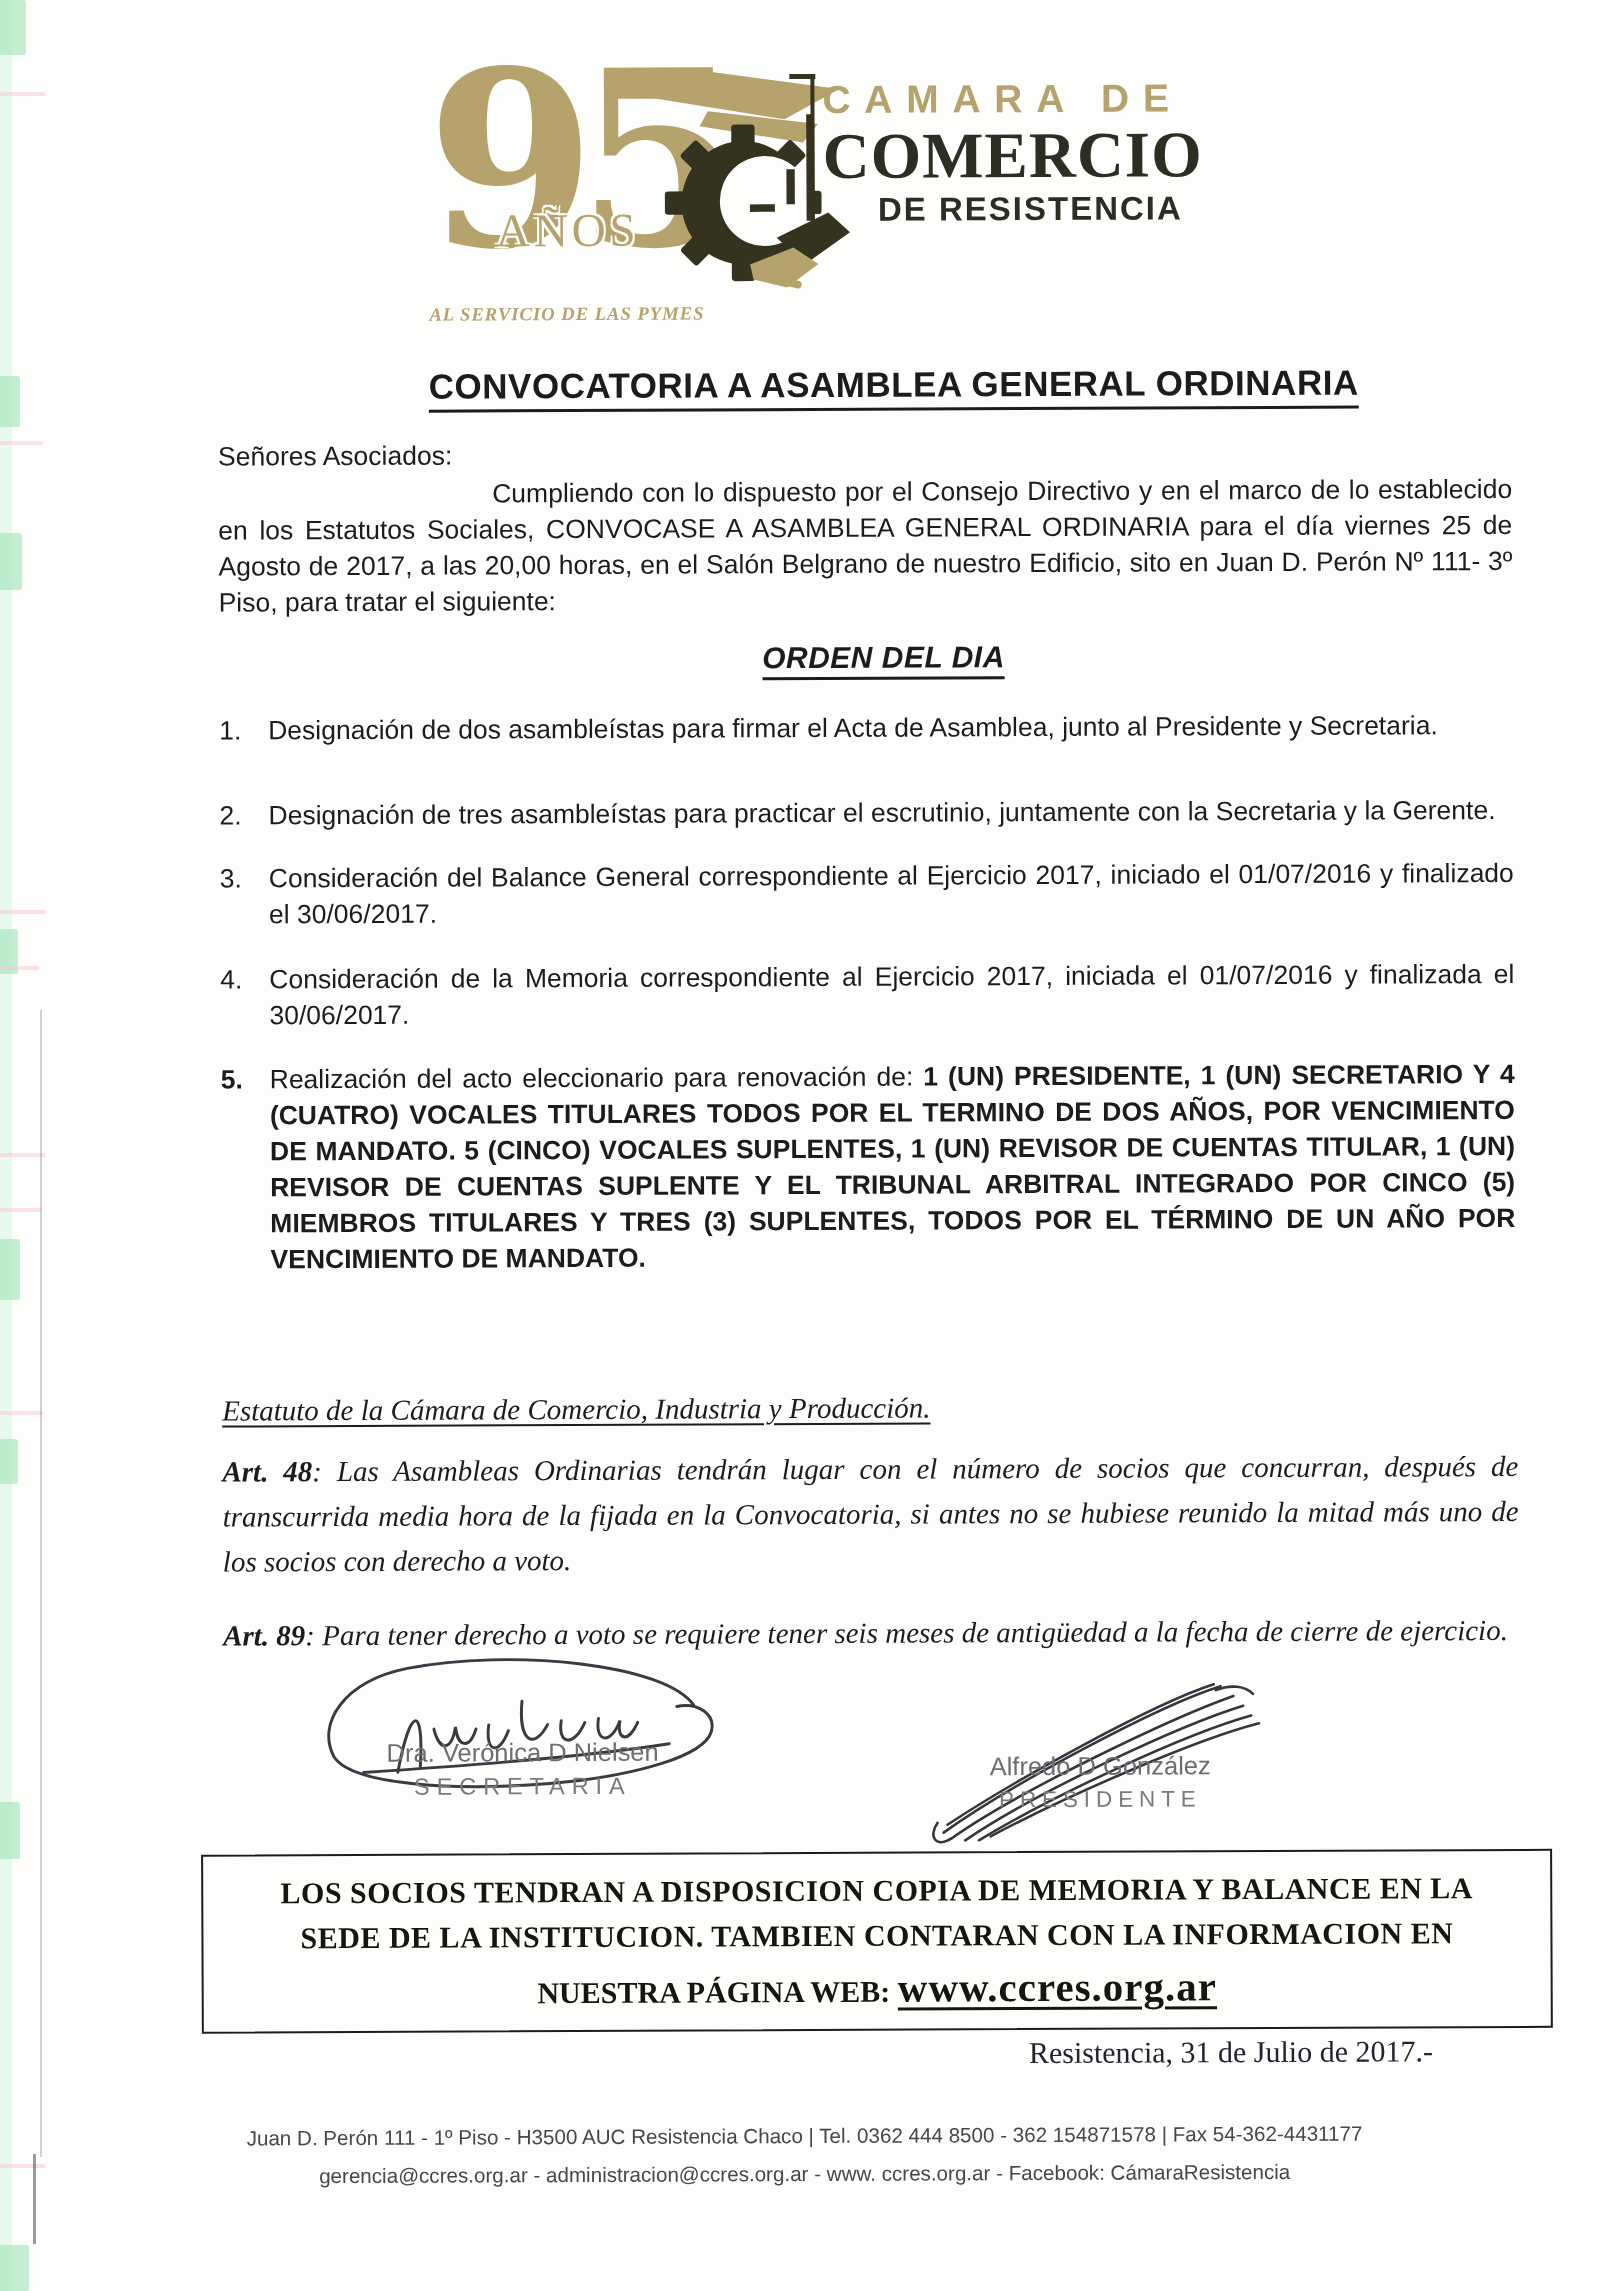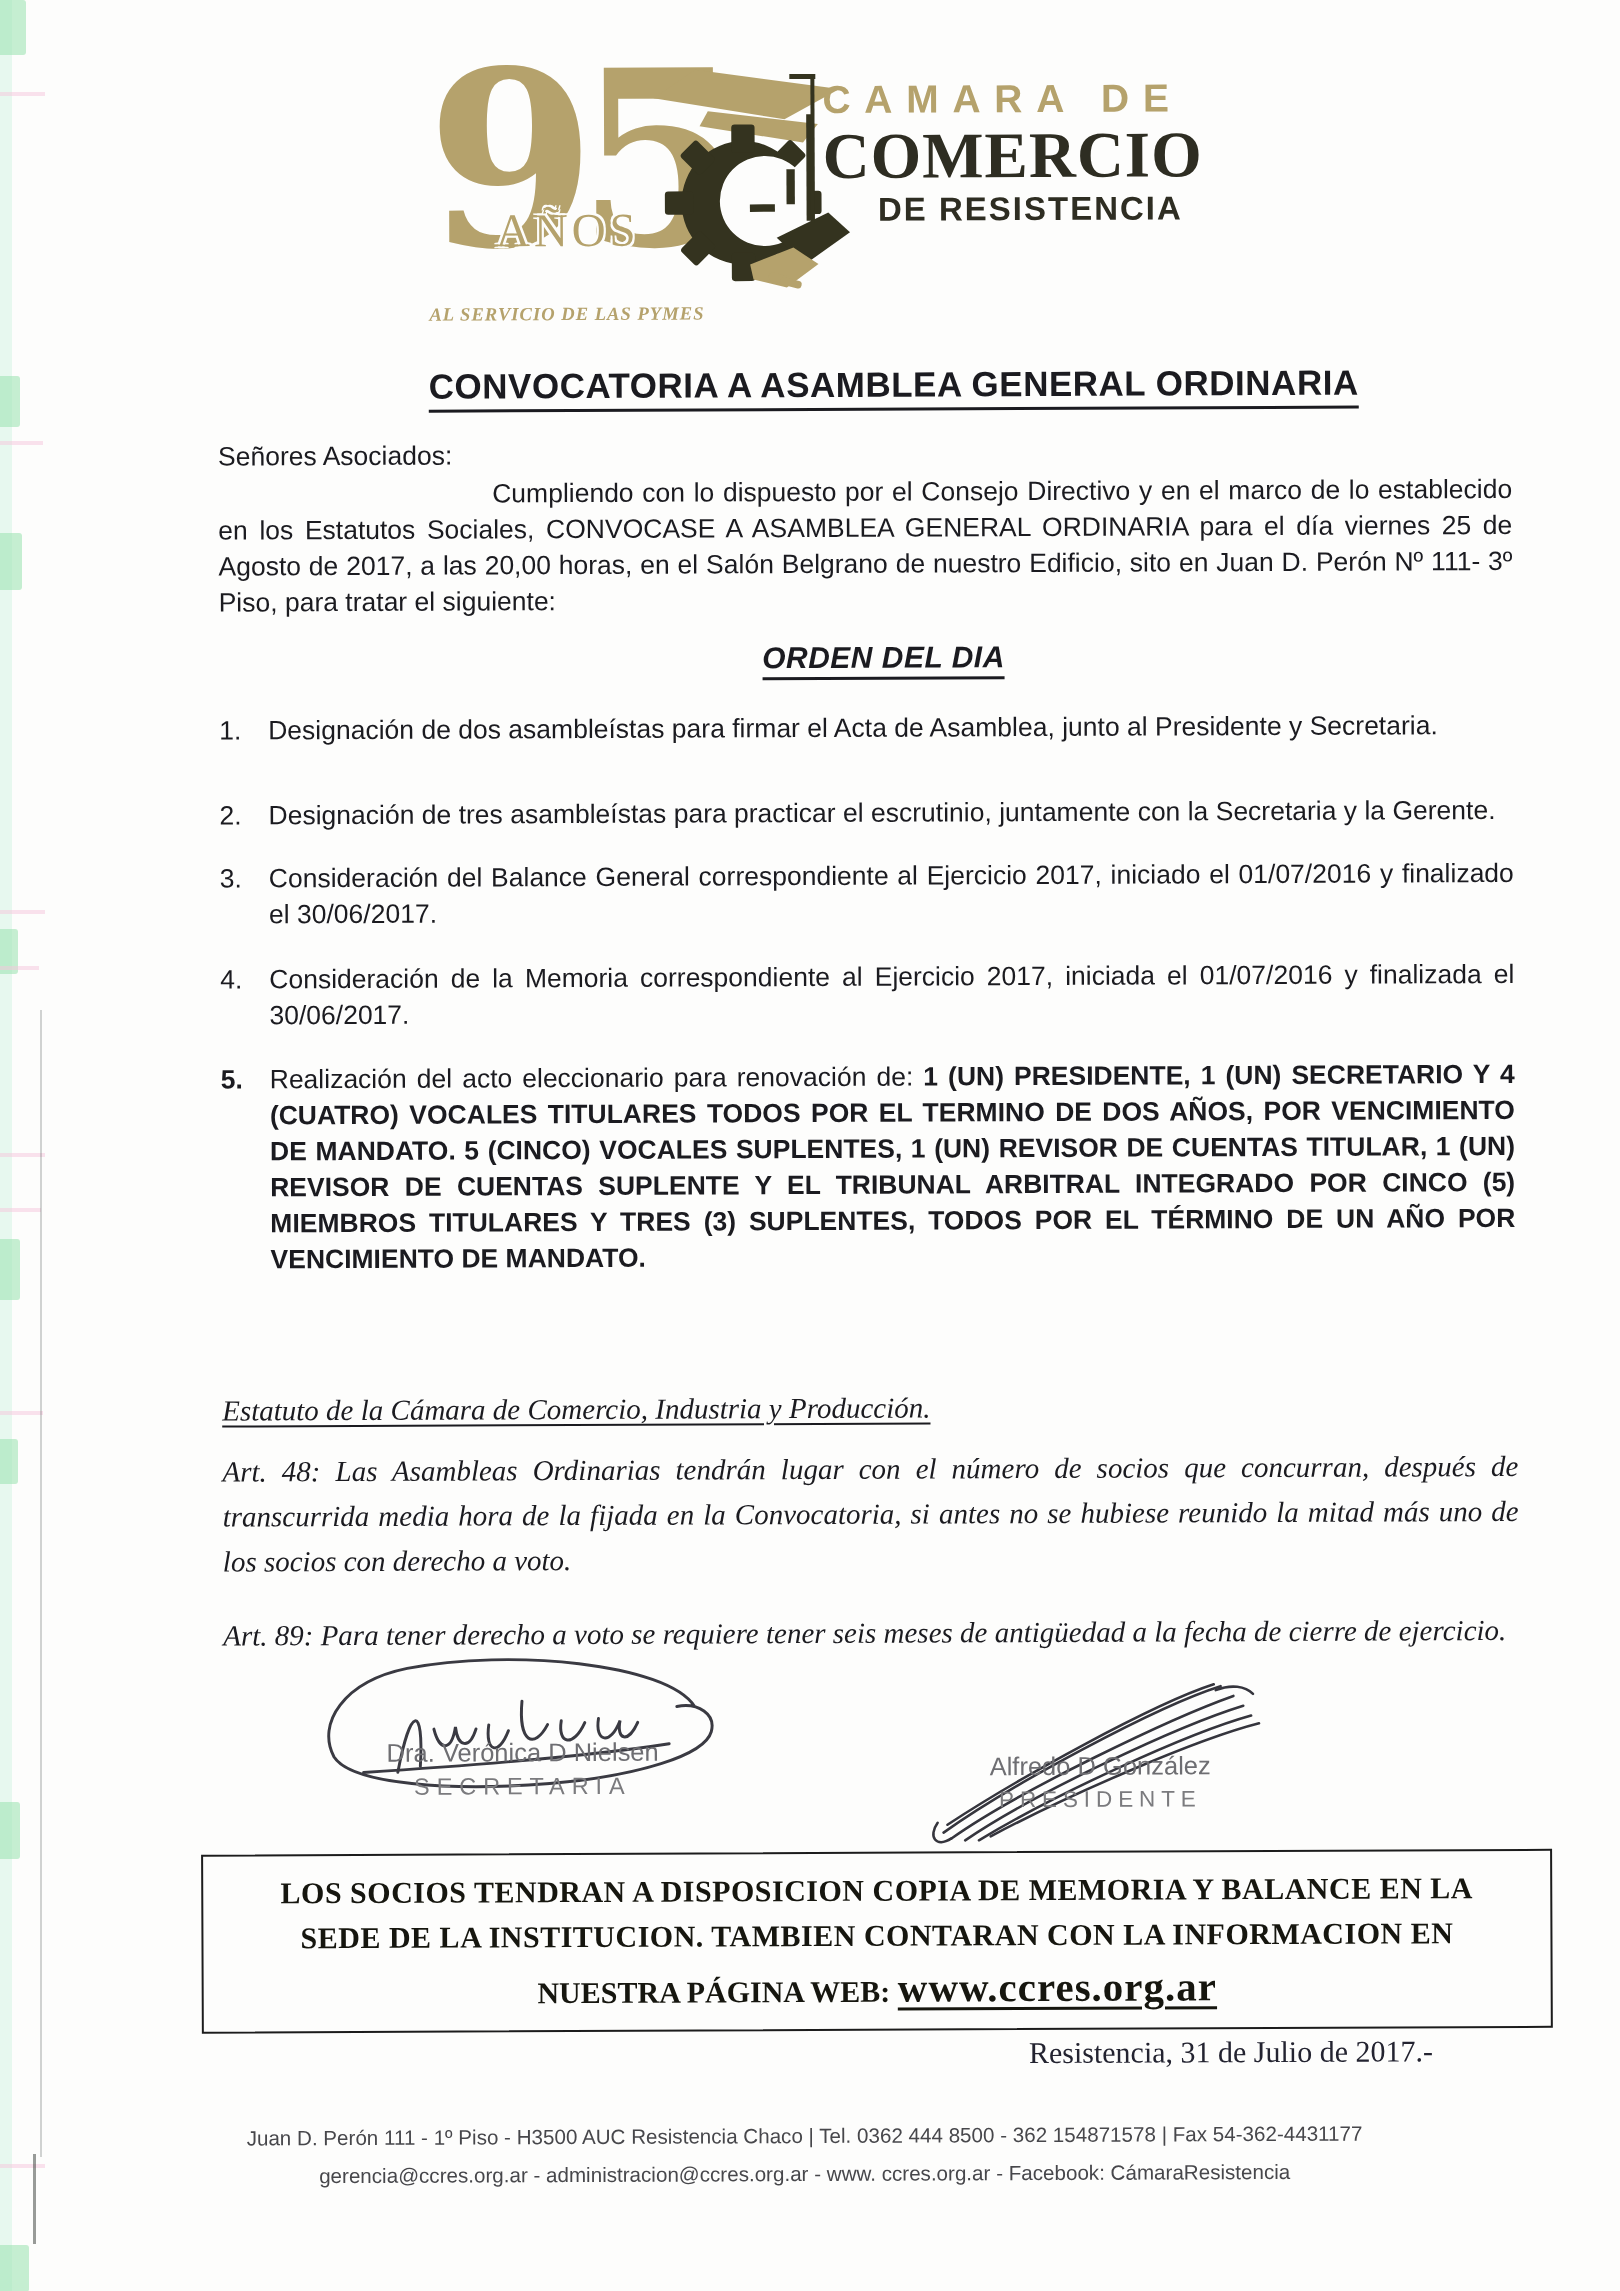--- a/index.html
+++ b/index.html
@@ -51,21 +51,21 @@
   .agenda-item:nth-child(3){margin-bottom:29px;}
   .agenda-item .num{flex:none;width:49px;}
   .agenda-item .itext{flex:1;text-align:justify;}
   .agenda-item.strong-num .num{font-weight:bold;}
   .itext .b{font-weight:bold;}
 
   .estatuto{position:absolute;left:221px;top:1392px;font-family:"Liberation Serif",serif;
             font-style:italic;font-size:29px;text-decoration:underline;text-underline-offset:4.9px;}
   .article{position:absolute;left:221px;width:1296px;font-family:"Liberation Serif",serif;
            font-style:italic;font-size:29px;line-height:45px;text-align:justify;margin:0;}
-  .article .alabel{font-weight:normal;}
+  .article .alabel{font-weight:bold;}
   .art48{top:1447px;}
   .art55{top:1611px;}
 
   
   .sig-svg{position:absolute;}
   .sig-left-svg{left:302px;top:1645px;}
   .sig-right-svg{left:919px;top:1678px;}
   .sig-label{position:absolute;text-align:center;color:#6e6e72;}
   .sig-name-left{left:363px;top:1737px;width:314px;font-size:25.5px;}
   .sig-role-left{left:363px;top:1772px;width:314px;font-size:23.5px;letter-spacing:6.9px;color:#7b7b7e;}

